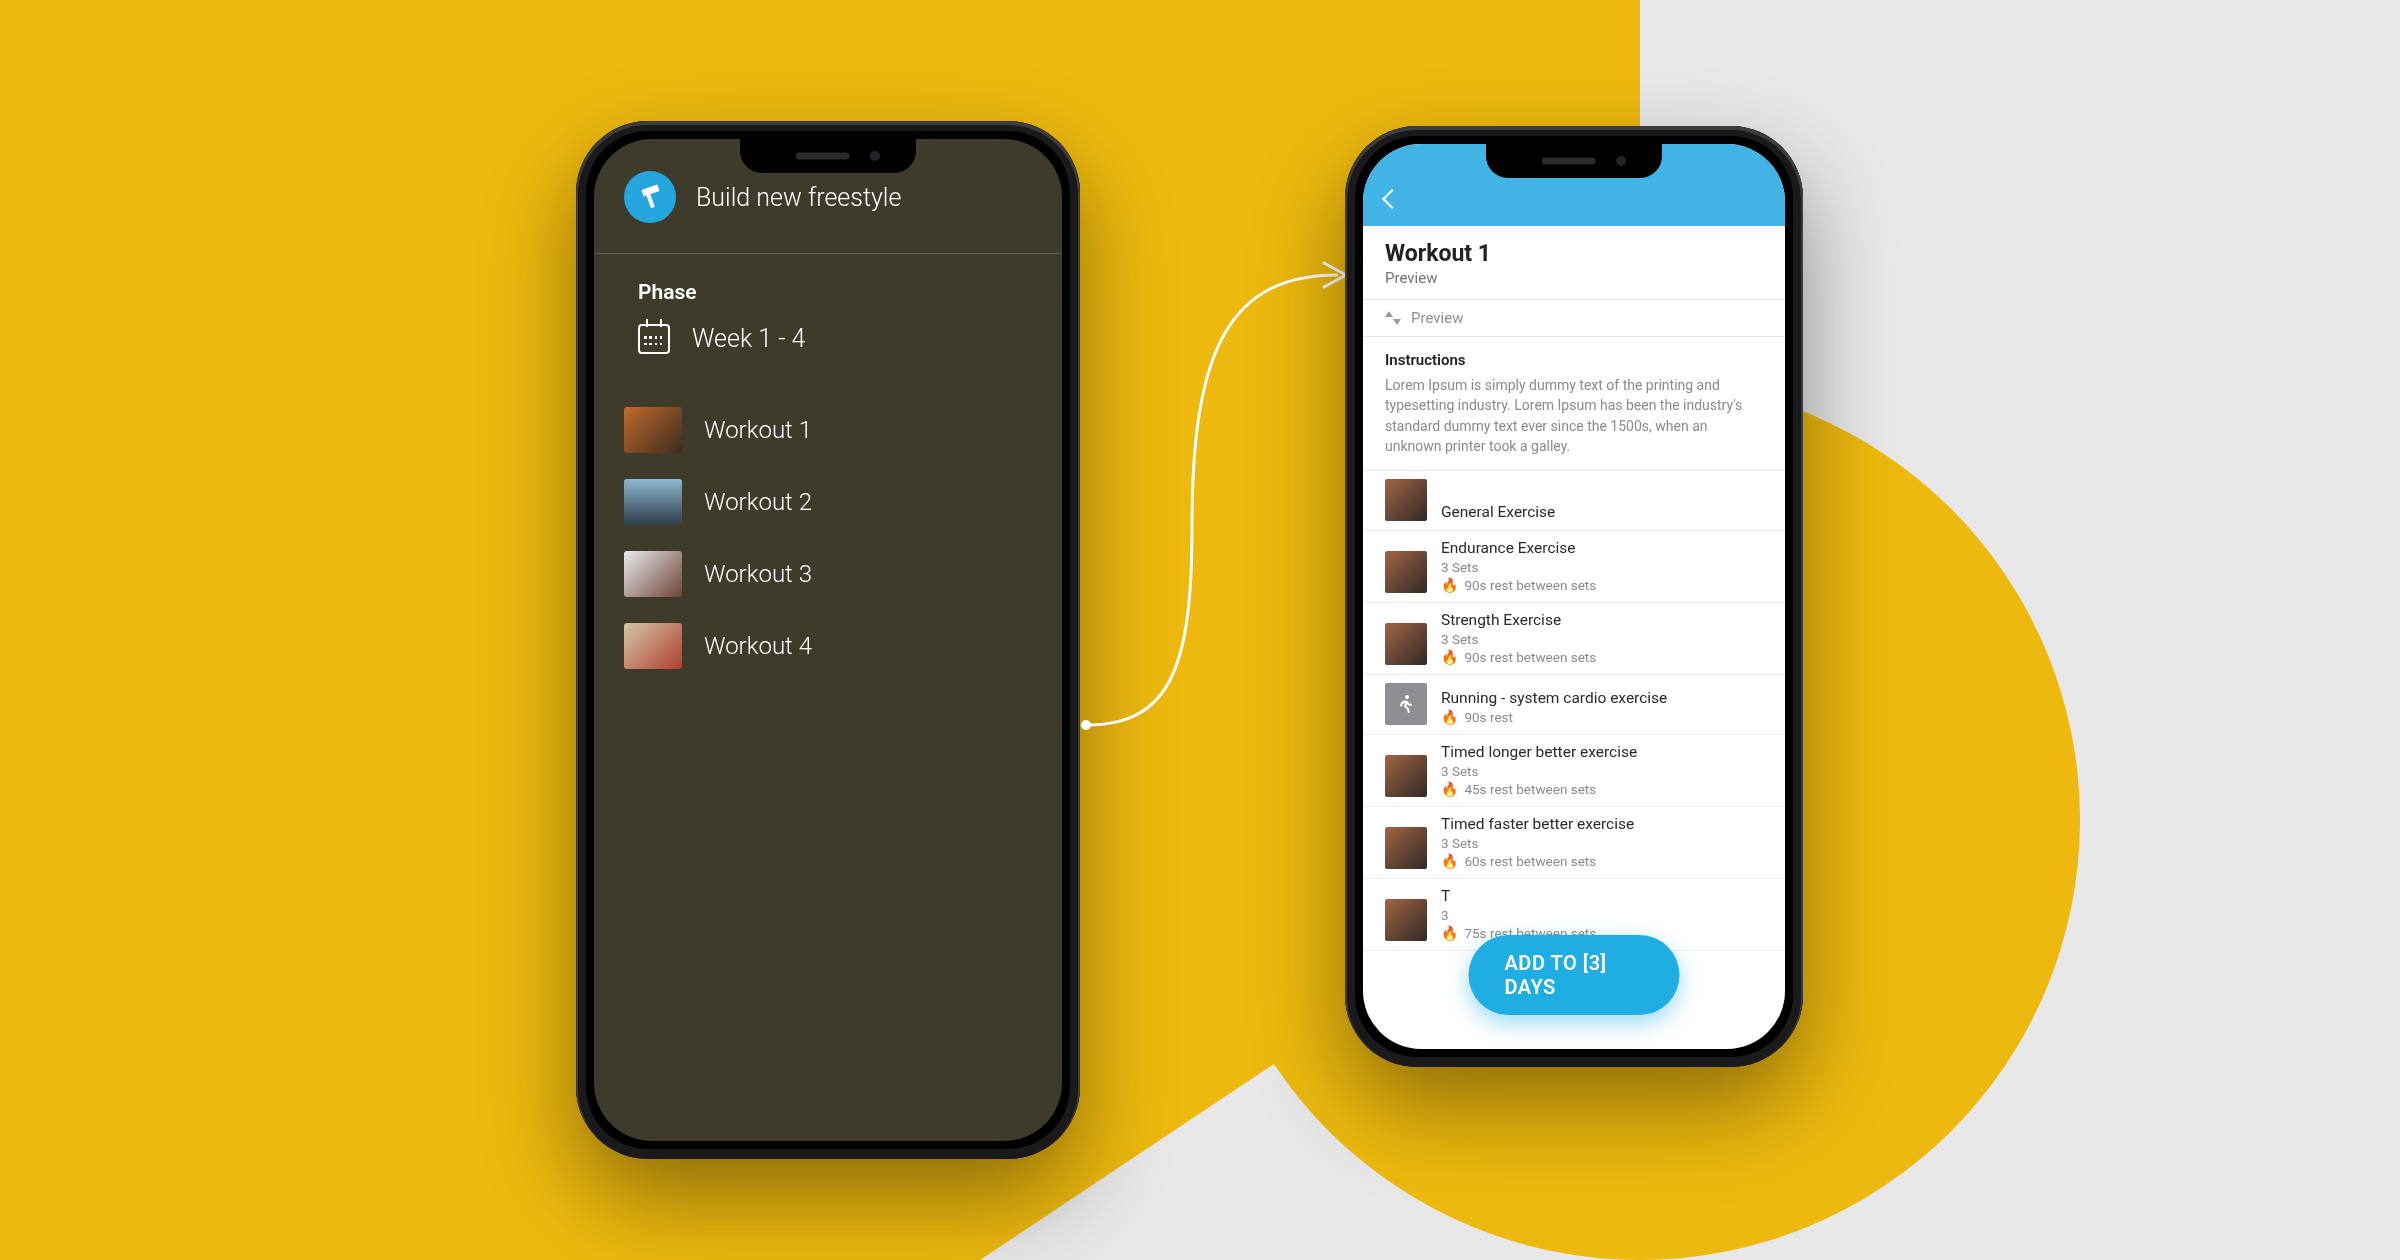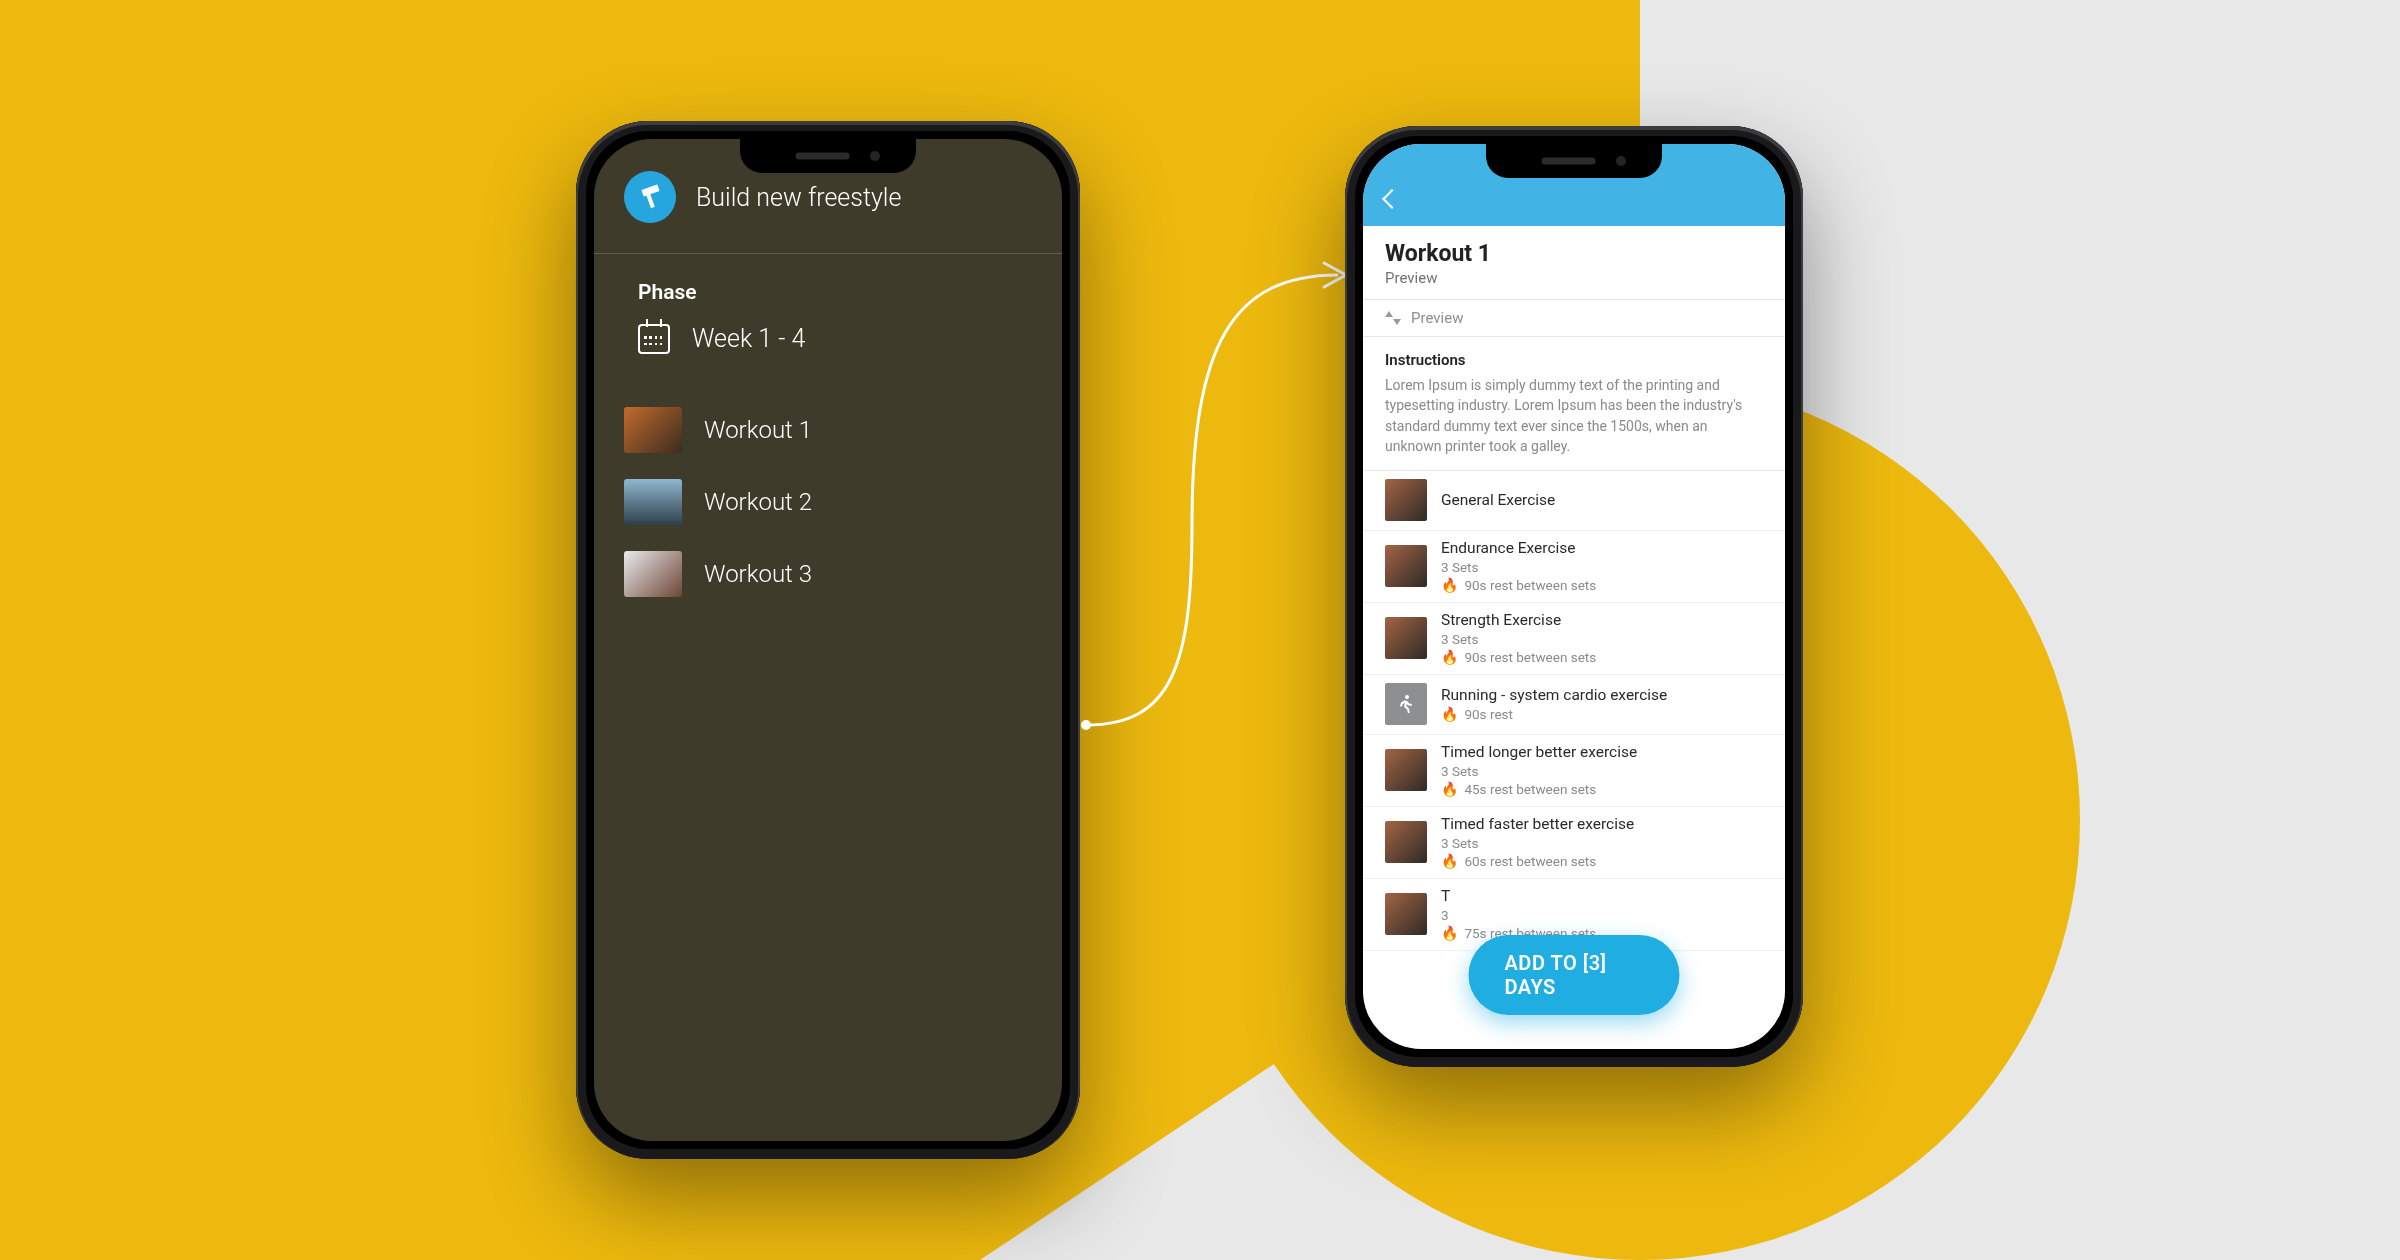--- a/index.html
+++ b/index.html
@@ -255,21 +255,21 @@
   .pb-list {
     position: relative;
     flex: 1;
     overflow: hidden;
   }
   .ex-row {
     display: flex;
     gap: 14px;
     padding: 8px 22px 9px;
     border-bottom: 1px solid #efefef;
-    align-items: center;
+    align-items: flex-end;
   }
   .ex-thumb {
     width: 42px; height: 42px;
     background: #9aa0a6;
     border-radius: 2px;
     flex-shrink: 0;
     position: relative;
   }
   .ex-thumb.run {
     background: #8d8f92;
@@ -360,20 +360,24 @@
           <div class="wk-label">Workout 1</div>
         </div>
         <div class="wk-row">
           <div class="wk-thumb th2"></div>
           <div class="wk-label">Workout 2</div>
         </div>
         <div class="wk-row">
           <div class="wk-thumb th3"></div>
           <div class="wk-label">Workout 3</div>
         </div>
+        <div class="wk-row">
+          <div class="wk-thumb th4"></div>
+          <div class="wk-label">Workout 4</div>
+        </div>
       </div>
 
     </div>
   </div>
 
   <svg class="connector" viewBox="0 0 300 520">
     <path d="M 24 500 C 110 500, 130 440, 130 300 C 130 120, 170 50, 276 50" fill="none" stroke="#fff" stroke-width="3"></path>
     <path d="M 262 38 L 284 50 L 262 62" fill="none" stroke="#fff" stroke-width="3" stroke-linecap="round" stroke-linejoin="round"></path>
     <circle cx="24" cy="500" r="5" fill="#fff"></circle>
   </svg>

